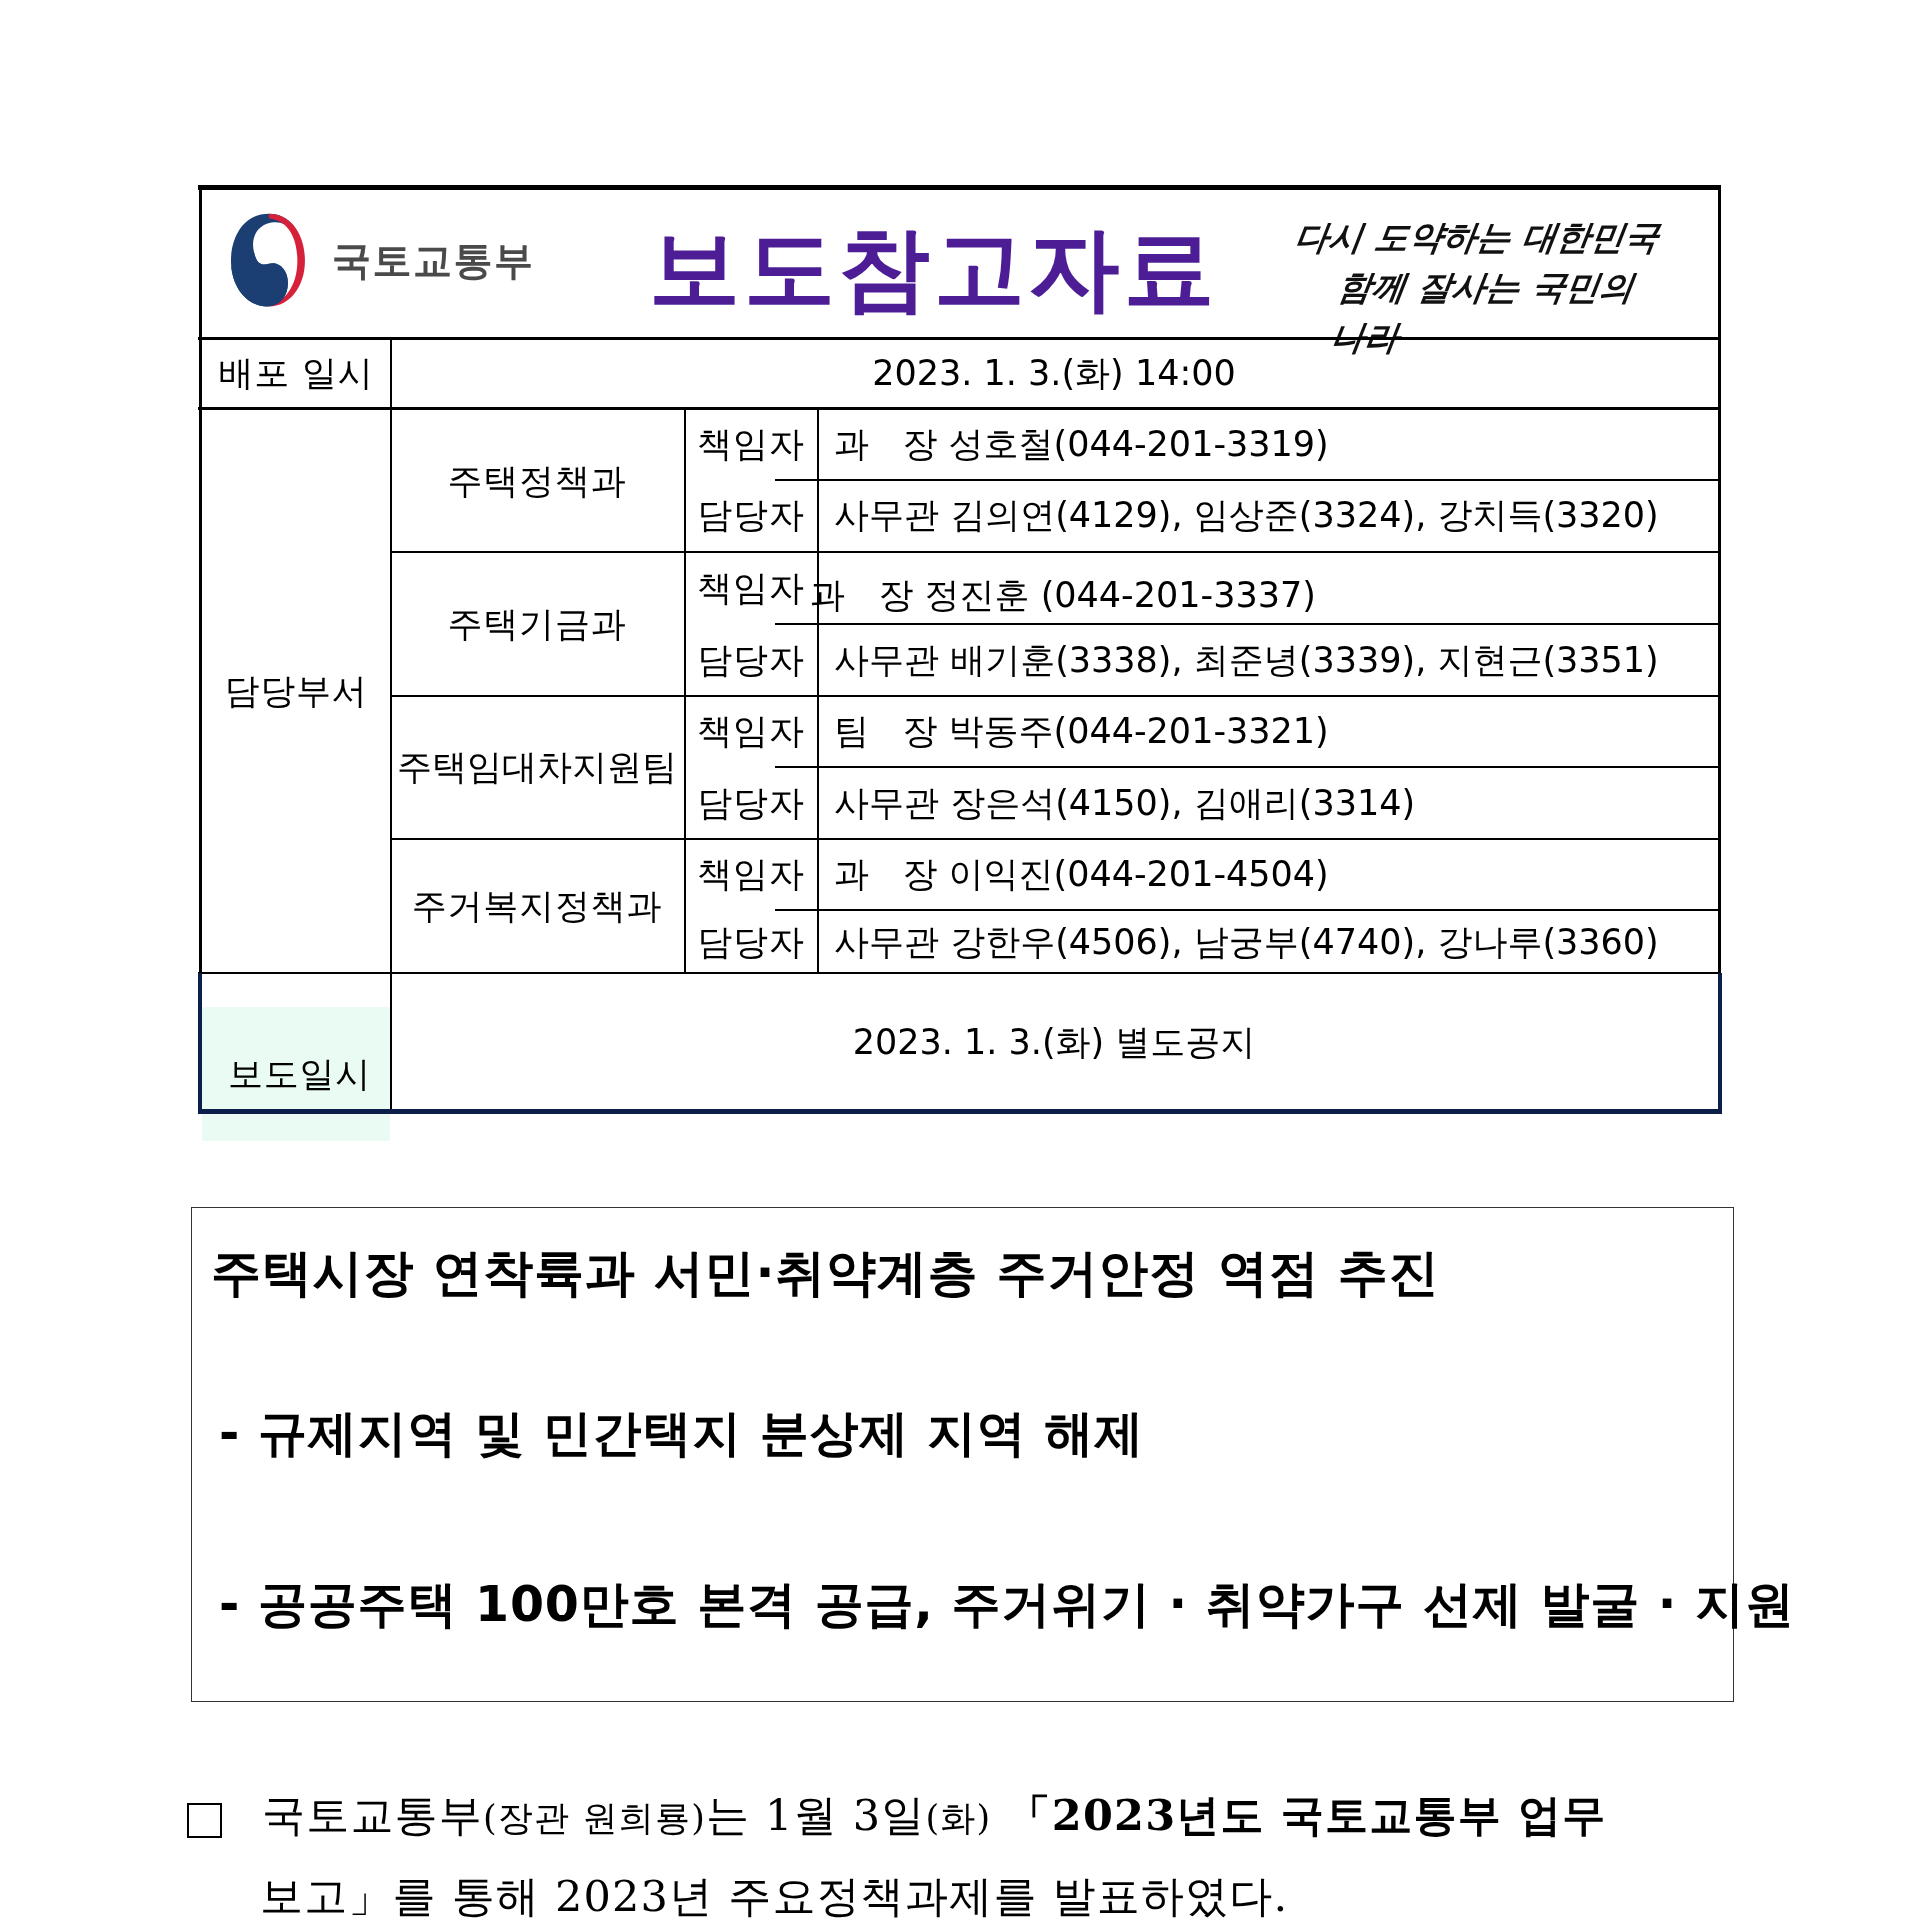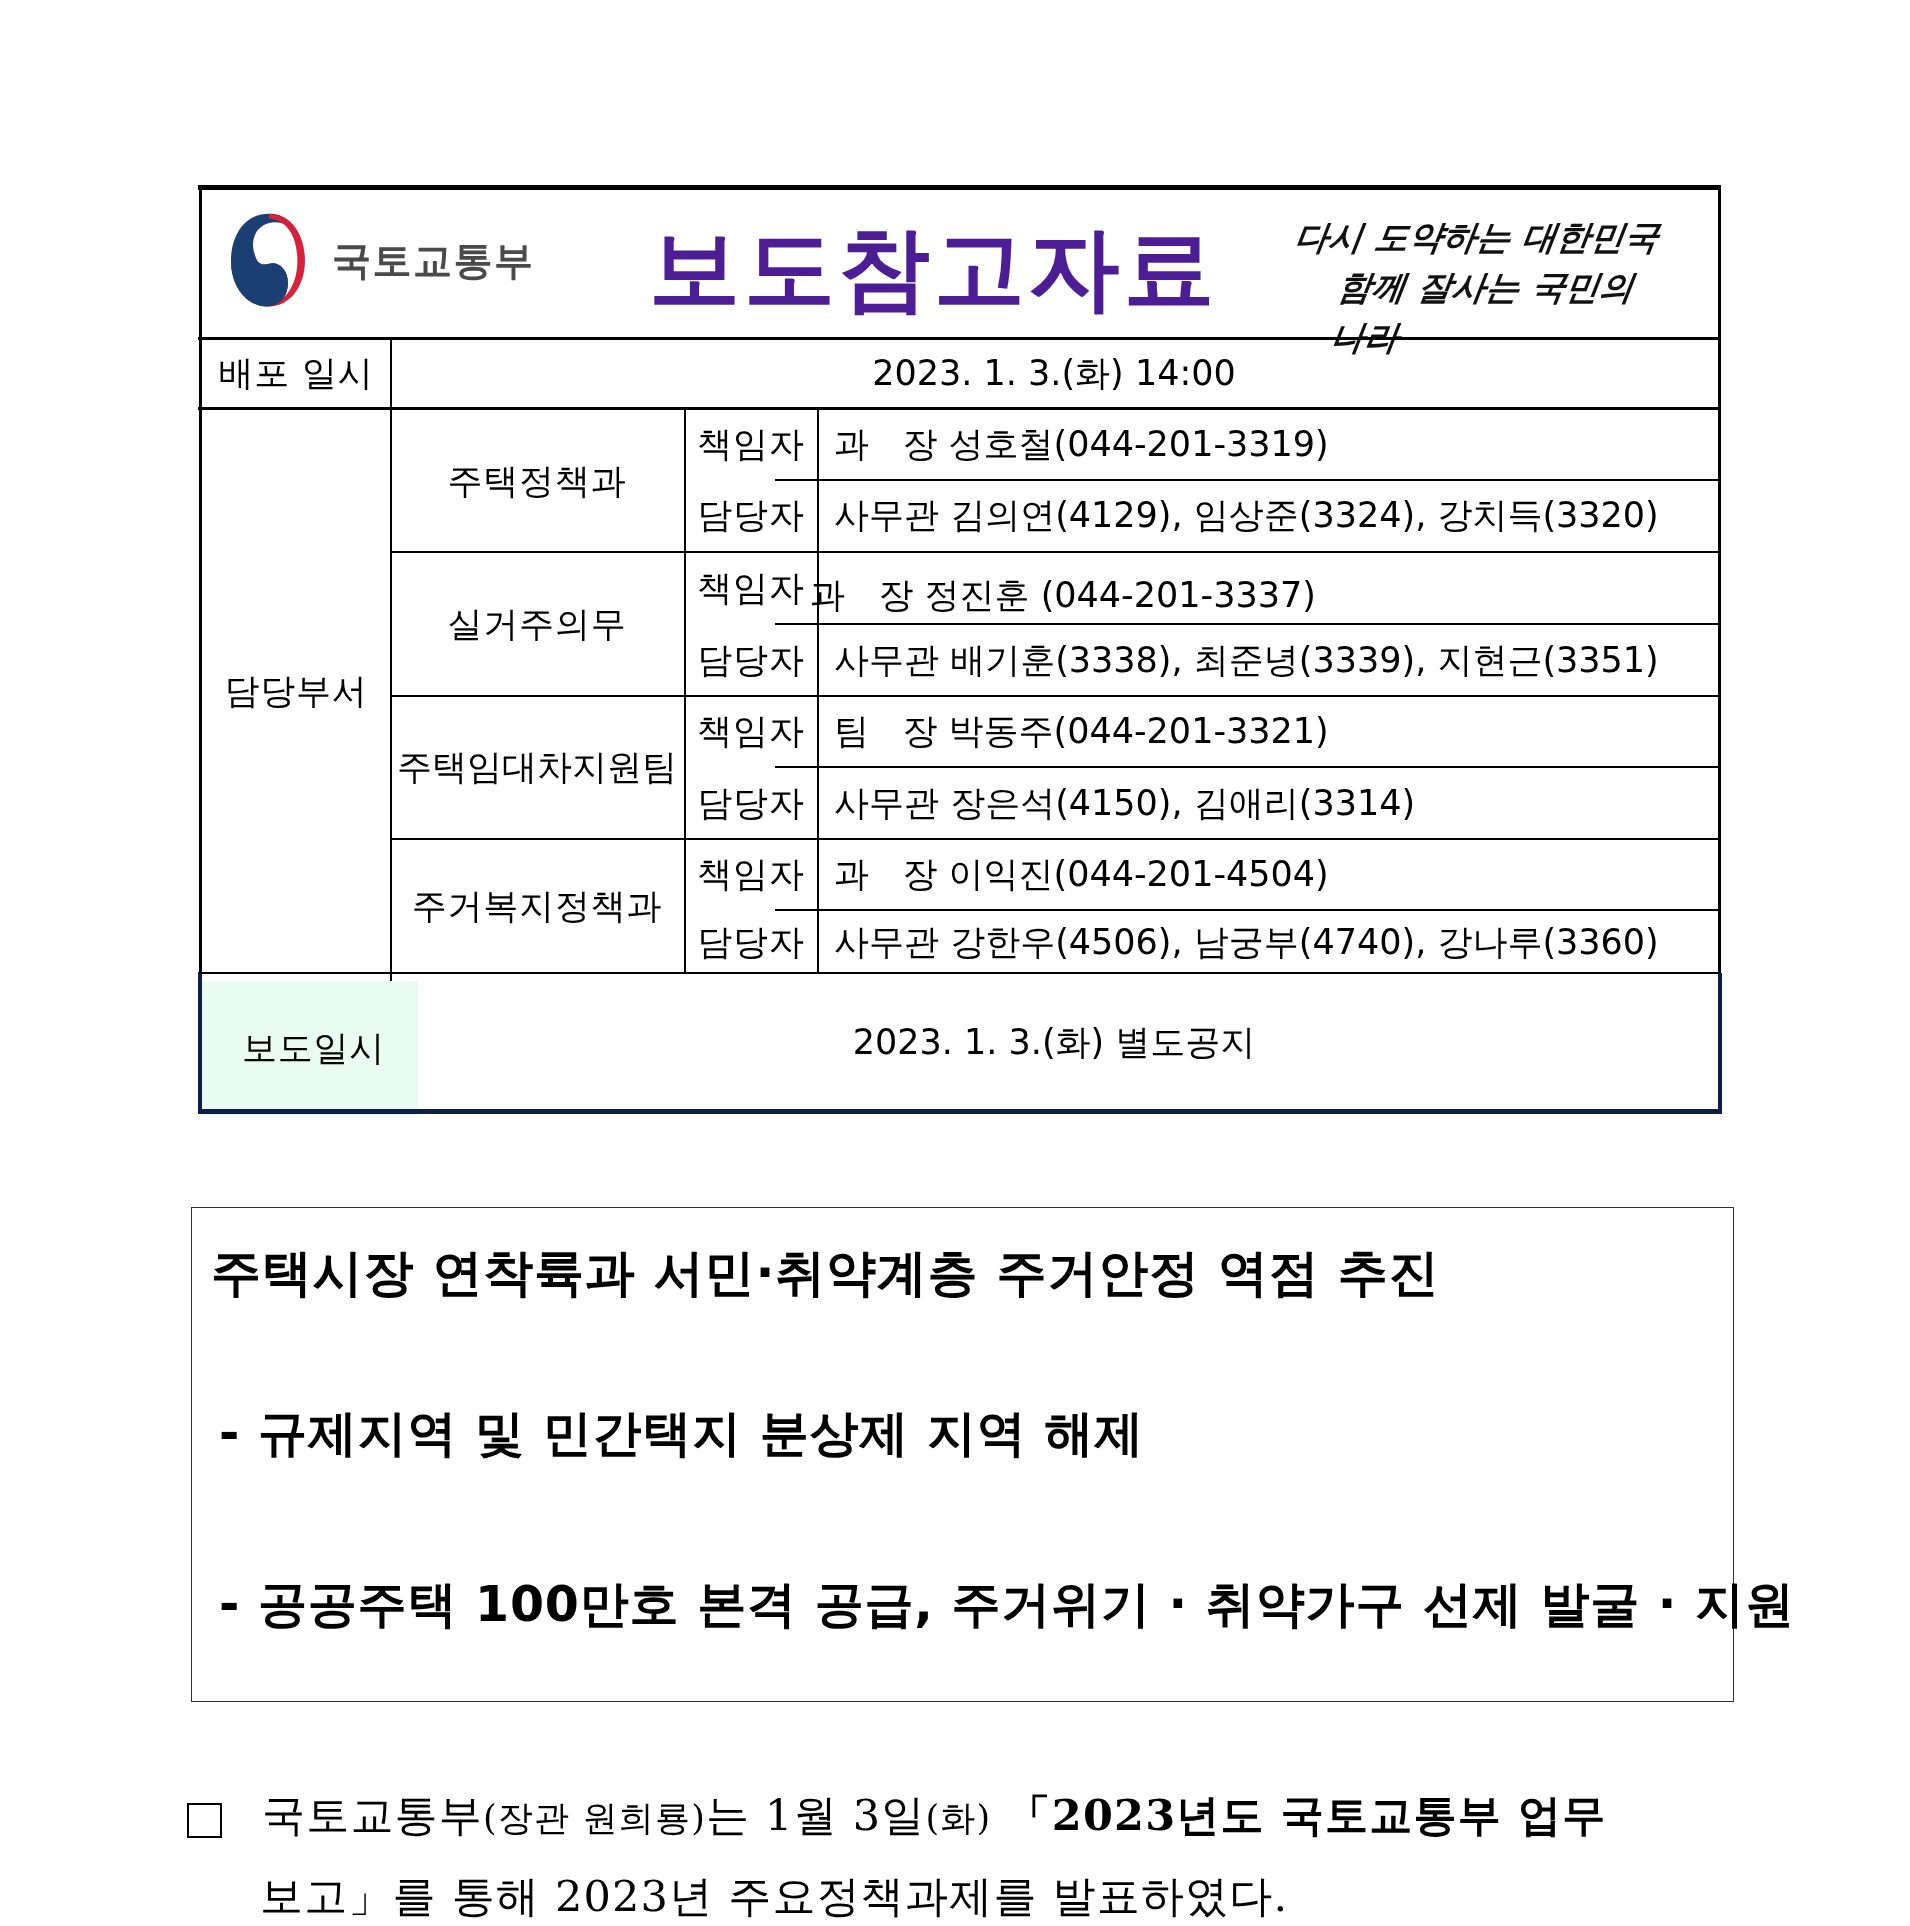--- a/index.html
+++ b/index.html
@@ -79,41 +79,41 @@
   <div class="cell center t-num" style="left:189px; top:155px; width:1326px; height:67px;">2023. 1. 3.(화) 14:00</div>
 
   <div class="cell center t-norm" style="left:0; top:225px; width:188px; height:563px;">담당부서</div>
 
   <div class="cell center t-norm" style="left:189px; top:225px; width:292px; height:142px;">주택정책과</div>
   <div class="cell center t-norm" style="left:483px; top:225px; width:132px; height:69px;">책임자</div>
   <div class="cell t-num" style="left:632px; top:225px; width:882px; height:69px; white-space:pre;">과   장 성호철(044-201-3319)</div>
   <div class="cell center t-norm" style="left:483px; top:295px; width:132px; height:71px;">담당자</div>
   <div class="cell t-num" style="left:632px; top:295px; width:882px; height:71px;">사무관 김의연(4129), 임상준(3324), 강치득(3320)</div>
 
-  <div class="cell center t-norm" style="left:189px; top:369px; width:292px; height:141px;">실거주의무</div>
+  <div class="cell center t-norm" style="left:189px; top:369px; width:292px; height:141px;">주택기금과</div>
   <div class="cell center t-norm" style="left:483px; top:369px; width:132px; height:69px;">책임자</div>
   <div class="cell t-num" style="left:608px; top:369px; width:882px; height:82px; white-space:pre;">과   장 정진훈 (044-201-3337)</div>
   <div class="cell center t-norm" style="left:483px; top:440px; width:132px; height:70px;">담당자</div>
   <div class="cell t-num" style="left:632px; top:440px; width:882px; height:70px;">사무관 배기훈(3338), 최준녕(3339), 지현근(3351)</div>
 
   <div class="cell center t-norm" style="left:189px; top:512px; width:292px; height:140px; letter-spacing:0;">주택임대차지원팀</div>
   <div class="cell center t-norm" style="left:483px; top:512px; width:132px; height:69px;">책임자</div>
   <div class="cell t-num" style="left:632px; top:512px; width:882px; height:69px; white-space:pre;">팀   장 박동주(044-201-3321)</div>
   <div class="cell center t-norm" style="left:483px; top:583px; width:132px; height:70px;">담당자</div>
   <div class="cell t-num" style="left:632px; top:583px; width:882px; height:70px;">사무관 장은석(4150), 김애리(3314)</div>
 
   <div class="cell center t-norm" style="left:189px; top:655px; width:292px; height:133px;">주거복지정책과</div>
   <div class="cell center t-norm" style="left:483px; top:655px; width:132px; height:69px;">책임자</div>
   <div class="cell t-num" style="left:632px; top:655px; width:882px; height:69px; white-space:pre;">과   장 이익진(044-201-4504)</div>
   <div class="cell center t-norm" style="left:483px; top:726px; width:132px; height:62px;">담당자</div>
   <div class="cell t-num" style="left:632px; top:726px; width:882px; height:62px;">사무관 강한우(4506), 남궁부(4740), 강나루(3360)</div>
 
   <div id="release-left"></div>
   <div id="release-right"></div>
-  <div id="release-label-cell" class="cell center t-norm" style="left:0; top:796px; width:216px; height:134px;padding-left:7px;">보도일시</div>
+  <div id="release-label-cell" class="cell center t-norm" style="left:0; top:822px; width:188px; height:134px;padding-left:7px;">보도일시</div>
   <div class="cell center t-num" style="left:189px; top:790px; width:1326px; height:134px;">2023. 1. 3.(화) 별도공지</div>
   <div id="release-bottom"></div>
 </div>
 
 <div id="headline-box">
   <div id="headline-title">주택시장 연착륙과 서민·취약계층 주거안정 역점 추진</div>
   <div class="headline-bullet" style="top:193px;">- 규제지역 및 민간택지 분상제 지역 해제</div>
   <div class="headline-bullet" style="top:364px;">- 공공주택 100만호 본격 공급, 주거위기 · 취약가구 선제 발굴 · 지원</div>
 </div>
 

